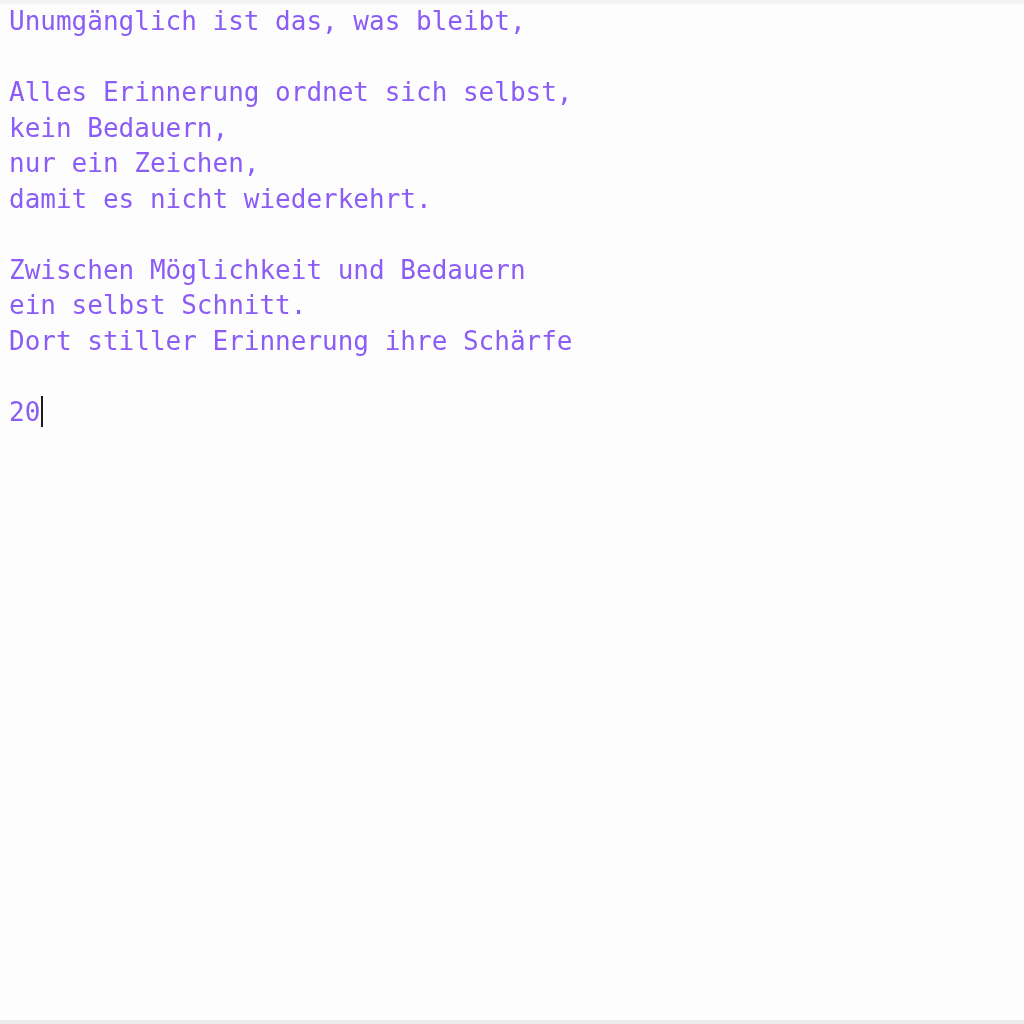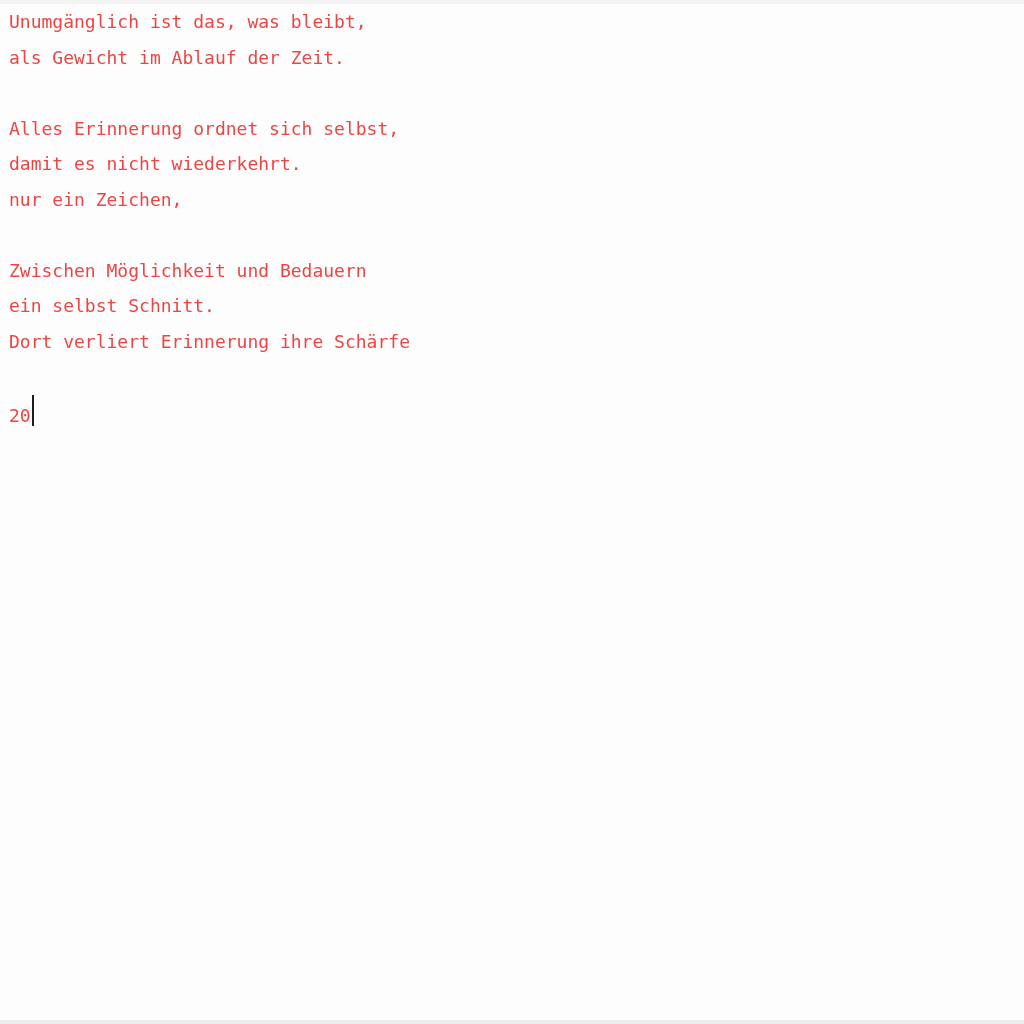--- a/index.html
+++ b/index.html
@@ -33,47 +33,47 @@
   }
   .editor {
     position: absolute;
     top: 0; left: 0; right: 0; bottom: 4px;
     padding: 4px 10px 0 9px;
     box-sizing: border-box;
     cursor: text;
   }
   .line {
     font-family: "DejaVu Sans Mono", monospace;
-    font-size: 18px;
+    font-size: 26px;
     line-height: 35.5px;
-    color: #ef4444;
+    color: #8b5cf6;
     white-space: pre;
   }
   .caret {
     display: inline-block;
     width: 2px;
     height: 31px;
     background: #1c1c1c;
     vertical-align: text-bottom;
     margin-left: 1px;
   }
 </style>
 </head>
 <body>
 
 <div class="page">
   <div class="edge-top"></div>
   <div class="editor">
       <div class="line">Unumgänglich ist das, was bleibt,</div>
-      <div class="line">als Gewicht im Ablauf der Zeit.</div>
       <div class="line">&nbsp;</div>
       <div class="line">Alles Erinnerung ordnet sich selbst,</div>
+      <div class="line">kein Bedauern,</div>
+      <div class="line">nur ein Zeichen,</div>
       <div class="line">damit es nicht wiederkehrt.</div>
-      <div class="line">nur ein Zeichen,</div>
       <div class="line">&nbsp;</div>
       <div class="line">Zwischen Möglichkeit und Bedauern</div>
       <div class="line">ein selbst Schnitt.</div>
-      <div class="line">Dort verliert Erinnerung ihre Schärfe</div>
+      <div class="line">Dort stiller Erinnerung ihre Schärfe</div>
       <div class="line">&nbsp;</div>
       <div class="line">20<span class="caret"></span></div>
     </div>
   <div class="edge-bottom"></div>
 </div>
 
 </body></html>

